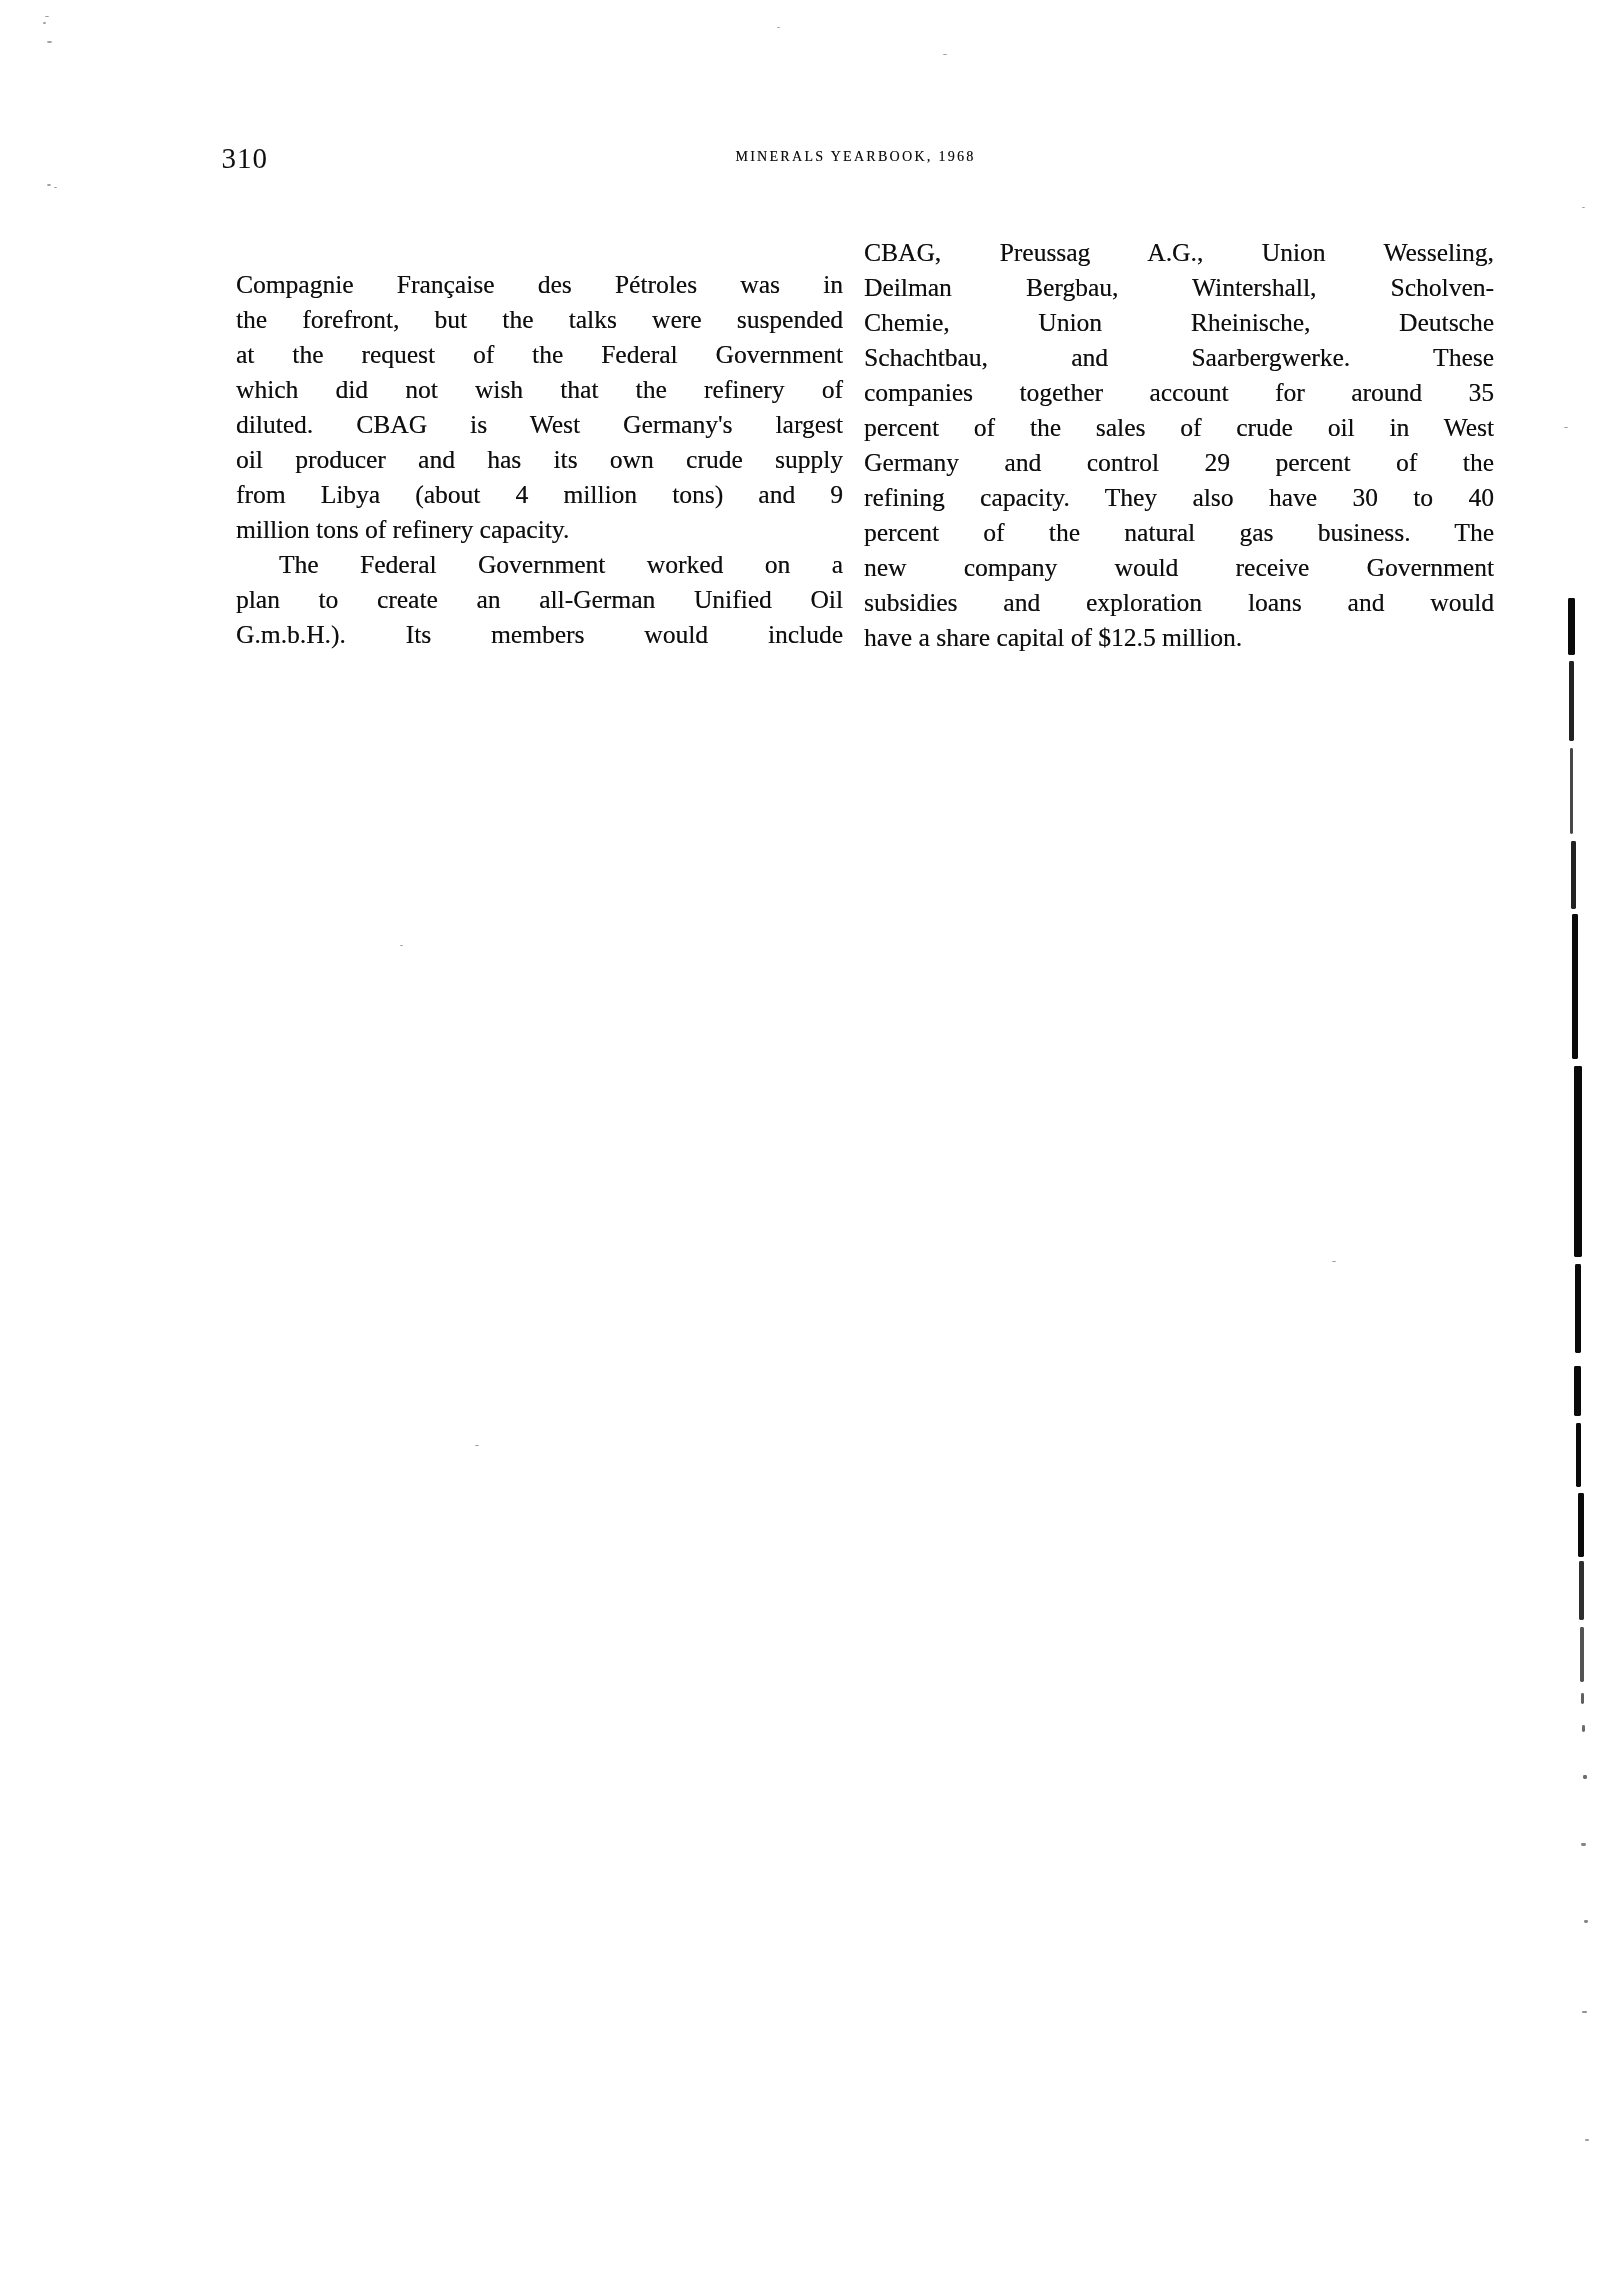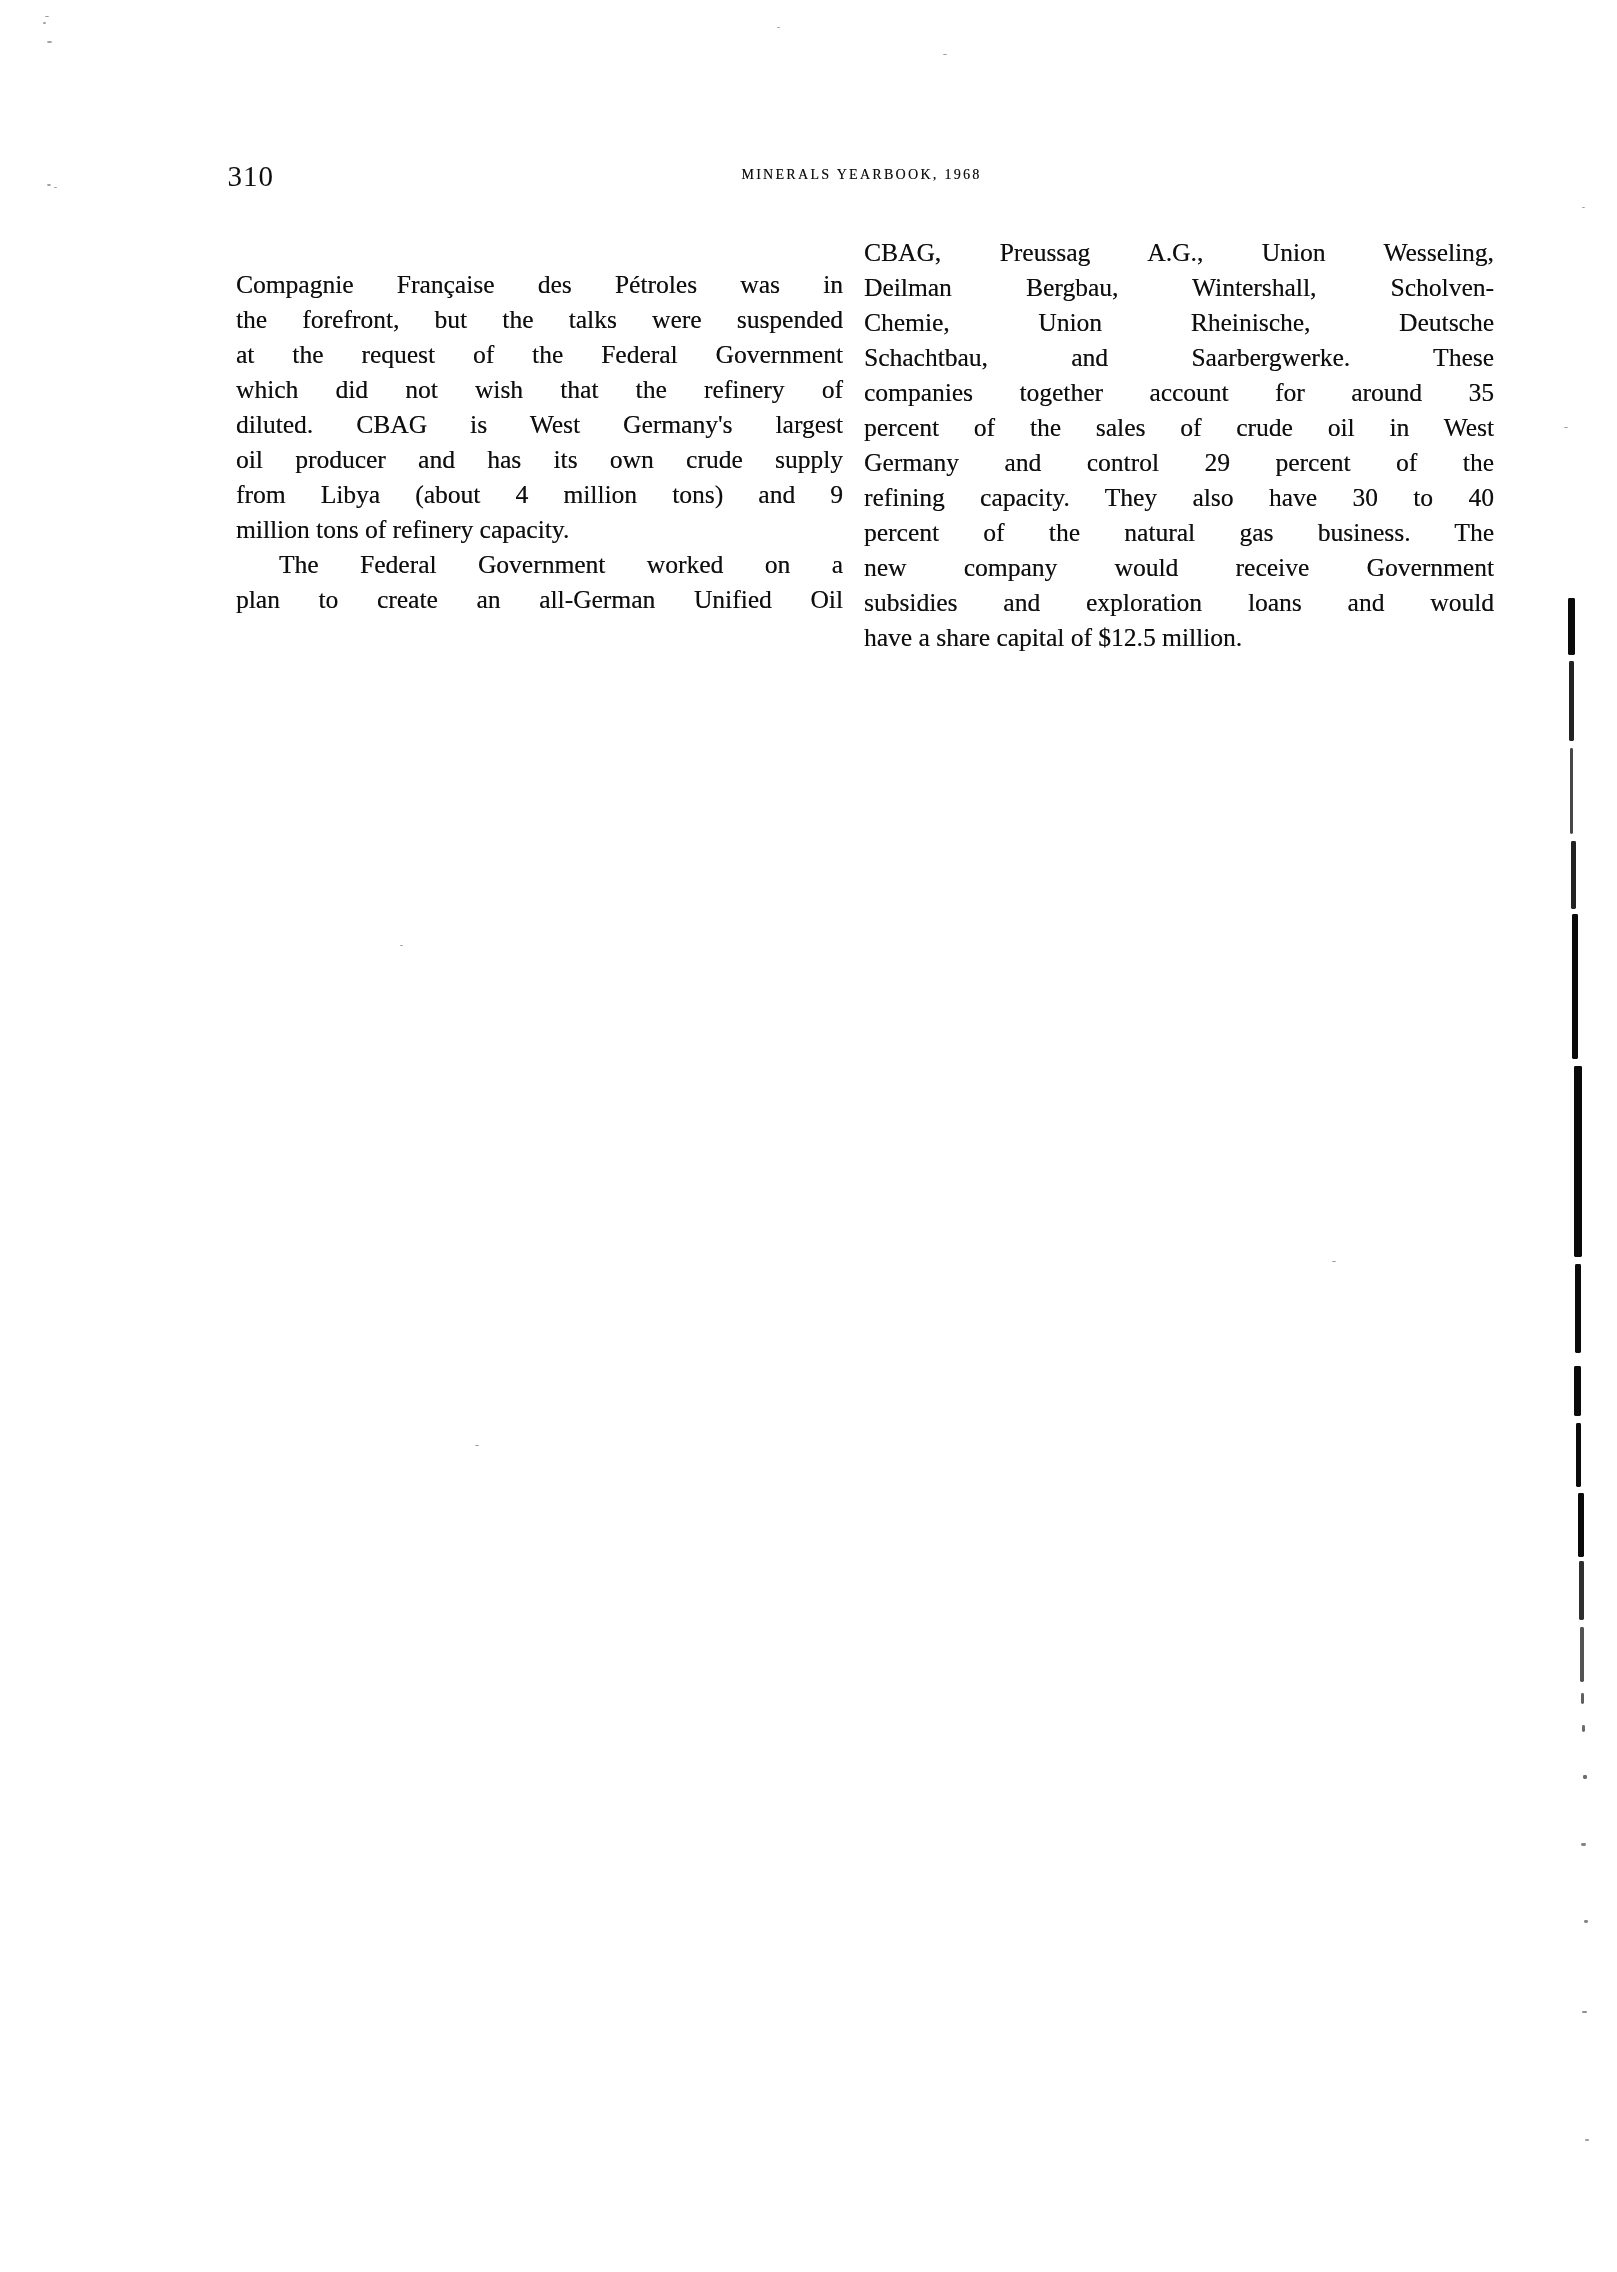--- a/index.html
+++ b/index.html
@@ -15,25 +15,24 @@
     color: #0e0e0e;
     overflow: hidden;
   }
   .page {
     position: absolute;
     inset: 0;
     background: #ffffff;
   }
   .header-row {
     position: absolute;
-    left: 224px;
+    left: 218px;
     top: 142px;
     width: 1275px;
     height: 45px;
-    margin-top: 18px;
   }
   .page-number {
     position: absolute;
     left: 3.6px;
     top: 0px;
     font-size: 29px;
     letter-spacing: 0.9px;
   }
   .page-title {
     position: absolute;
@@ -105,20 +104,21 @@
       <div class="line j">Compagnie Française des Pétroles was in</div>
       <div class="line j">the forefront, but the talks were suspended</div>
       <div class="line j">at the request of the Federal Government</div>
       <div class="line j">which did not wish that the refinery of</div>
       <div class="line j">diluted. CBAG is West Germany's largest</div>
       <div class="line j">oil producer and has its own crude supply</div>
       <div class="line j">from Libya (about 4 million tons) and 9</div>
       <div class="line end">million tons of refinery capacity.</div>
       <div class="line j indent">The Federal Government worked on a</div>
       <div class="line j">plan to create an all-German Unified Oil</div>
+      <div class="line j">G.m.b.H.). Its members would include</div>
     </section>
 
     <section class="col right">
       <div class="line j">CBAG, Preussag A.G., Union Wesseling,</div>
       <div class="line j">Deilman Bergbau, Wintershall, Scholven-</div>
       <div class="line j">Chemie, Union Rheinische, Deutsche</div>
       <div class="line j">Schachtbau, and Saarbergwerke. These</div>
       <div class="line j">companies together account for around 35</div>
       <div class="line j">percent of the sales of crude oil in West</div>
       <div class="line j">Germany and control 29 percent of the</div>

